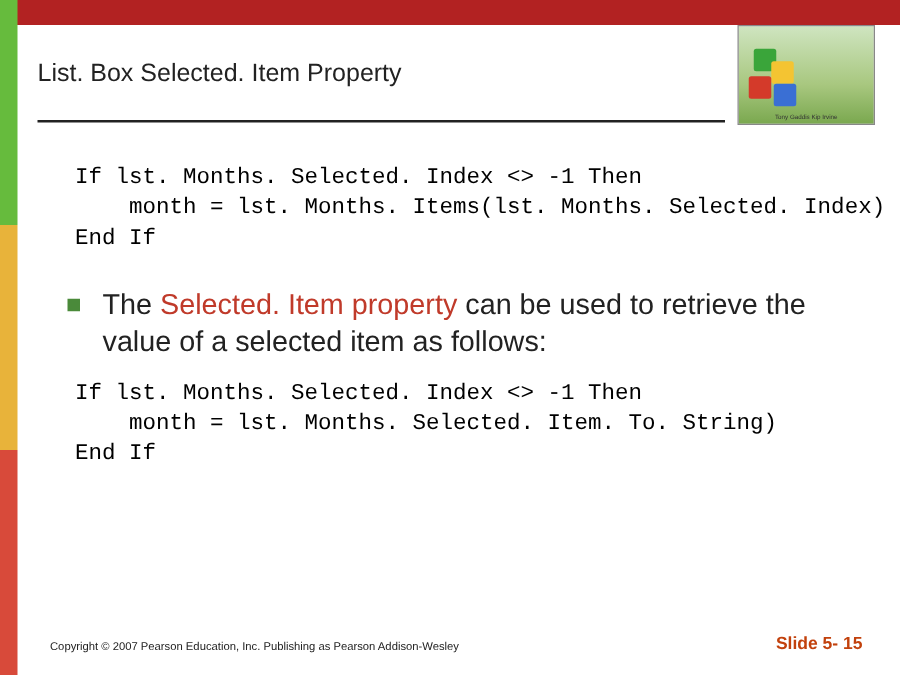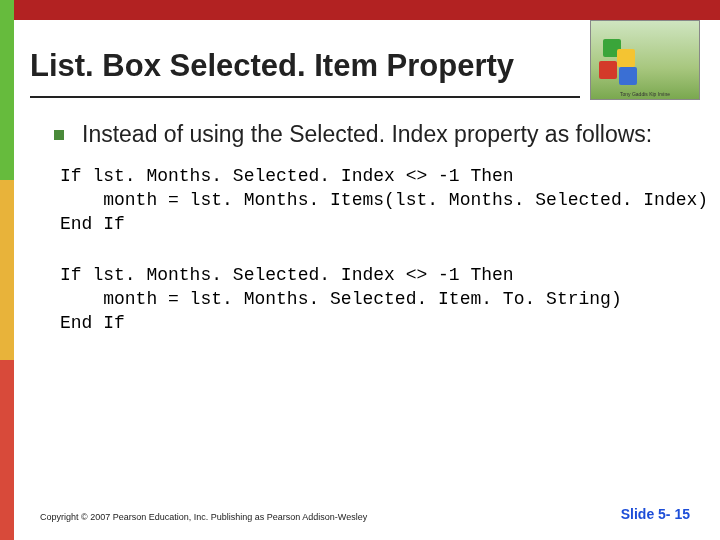--- a/index.html
+++ b/index.html
@@ -58,23 +58,23 @@
     bottom: 2px; left: 0; right: 0;
     font-size: 5px;
     color: #333;
     text-align: center;
   }
 
   .title {
     position: absolute;
     top: 48px;
     left: 30px;
-    font-size: 31px;
+    font-size: 20px;
     color: #222;
-    font-weight: bold;
+    font-weight: normal;
   }
   .underline {
     position: absolute;
     top: 96px;
     left: 30px;
     right: 140px;
     height: 2px;
     background: #222;
   }
 
@@ -124,21 +124,21 @@
     justify-content: space-between;
     align-items: flex-end;
   }
   .copyright {
     font-size: 9px;
     color: #222;
   }
   .slidenum {
     font-size: 14px;
     font-weight: bold;
-    color: #1d4ed8;
+    color: #c2410c;
   }
 </style>
 </head>
 <body>
 
 <div class="top-bar"></div>
 <div class="left-accent">
   <div class="seg1"></div>
     <div class="seg2"></div>
     <div class="seg3"></div>
@@ -152,31 +152,31 @@
     <div class="blk b"></div>
   </div>
   <div class="logo-sub">Tony Gaddis   Kip Irvine</div>
 </div>
 
 <h1 class="title">List. Box Selected. Item Property</h1>
 <div class="underline"></div>
 
 <div class="content">
 
-  <div class="bullet-row">
-    <div class="bullet-icon"></div>
-    <div class="bullet-text">
-      <span>Instead of using the Selected. Index property as follows:</span>
-    </div>
-  </div>
 
   <div class="code">If lst. Months. Selected. Index &lt;&gt; -1 Then
     month = lst. Months. Items(lst. Months. Selected. Index)
 End If</div>
 
+  <div class="bullet-row">
+    <div class="bullet-icon"></div>
+    <div class="bullet-text">
+      <span>The </span><span class="hl">Selected. Item property</span><span> can be used to retrieve the value of a selected item as follows:</span>
+    </div>
+  </div>
 
   <div class="code">If lst. Months. Selected. Index &lt;&gt; -1 Then
     month = lst. Months. Selected. Item. To. String)
 End If</div>
 
 </div>
 
 <div class="footer">
   <div class="copyright">Copyright © 2007 Pearson Education, Inc. Publishing as Pearson Addison-Wesley</div>
   <div class="slidenum">Slide 5- 15</div>

